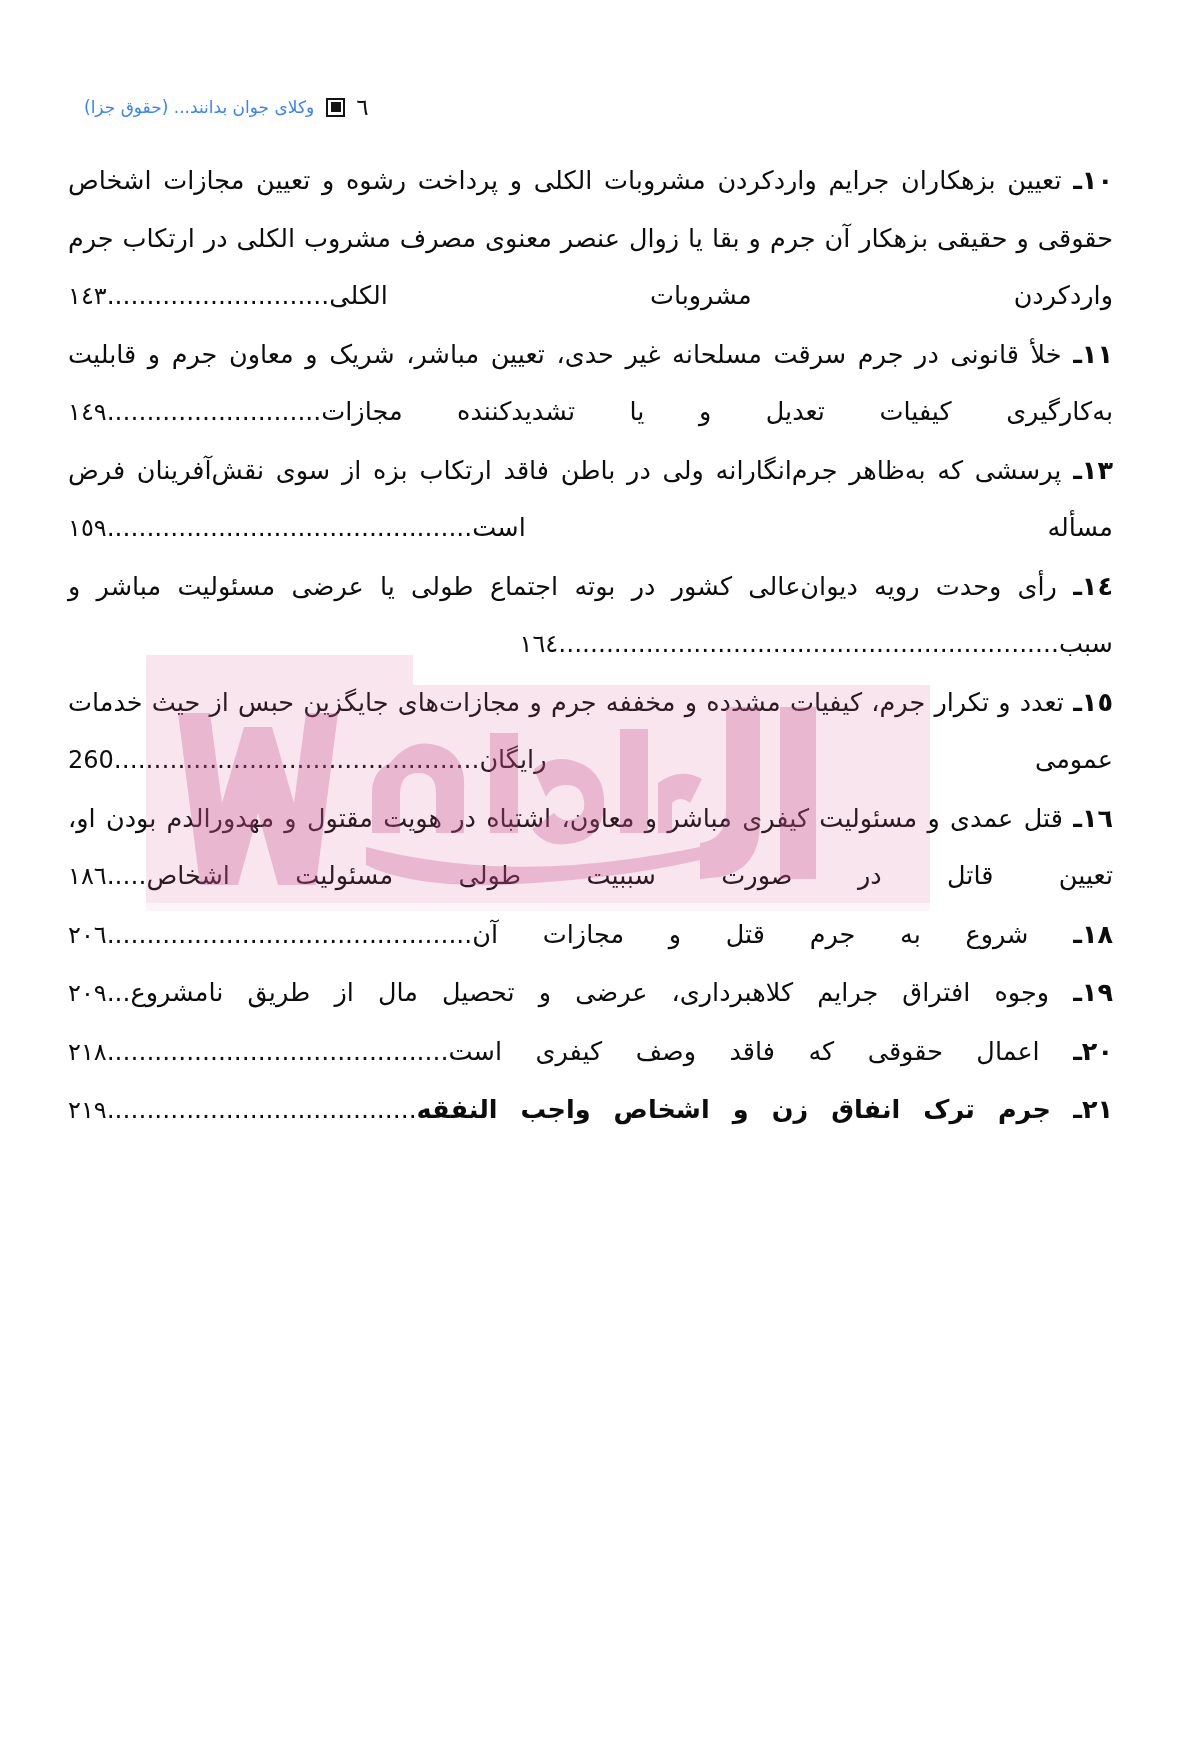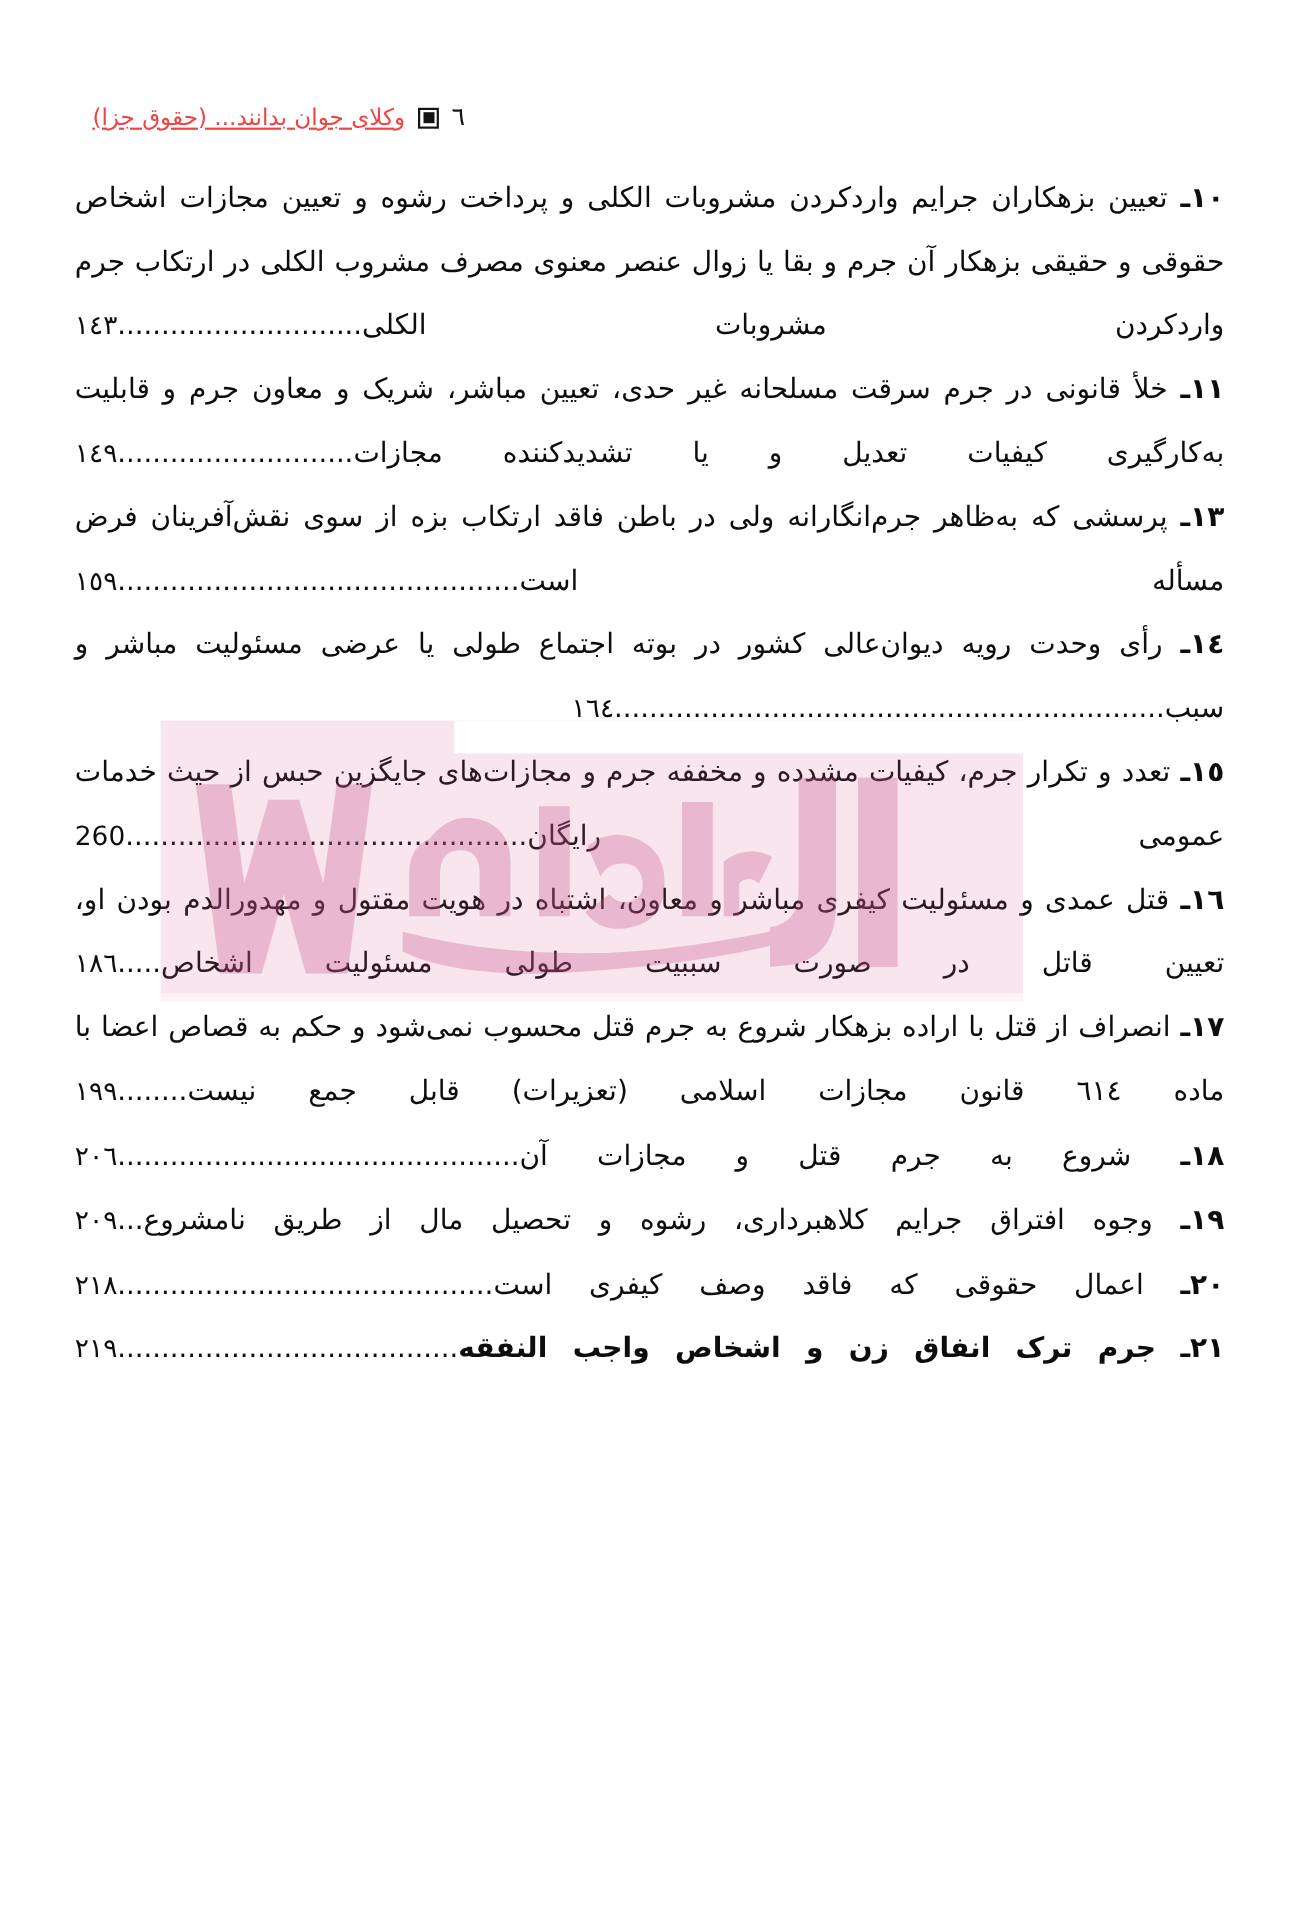--- a/index.html
+++ b/index.html
@@ -50,24 +50,23 @@
     margin-left: 12px;
     flex: none;
   }
   .rh-marker::after {
     content: "";
     position: absolute;
     top: 2.5px; left: 2.5px; right: 2.5px; bottom: 2.5px;
     background: #141414;
   }
   .rh-title {
-    font-size: 21px;
-    color: #ef4444;
+    font-size: 17px;
+    color: #3b82f6;
     line-height: 1;
-    text-decoration: underline;
   }
 
   
   .toc {
     position: absolute;
     top: 152px;
     right: 68px;
     left: 68px;
     direction: rtl;
   }
@@ -212,33 +211,29 @@
     <p class="toc-entry">
       <span class="num">١٥ـ</span>
       <span class="ttl">تعدد و تکرار جرم، کیفیات مشدده و مخففه جرم و مجازات‌های جایگزین حبس از حیث خدمات عمومی رایگان</span><span class="leader-wrap"><span class="dots">..............................................</span><span class="pg">260</span></span>
     </p>
 
     <p class="toc-entry">
       <span class="num">١٦ـ</span>
       <span class="ttl">قتل عمدی و مسئولیت کیفری مباشر و معاون، اشتباه در هویت مقتول و مهدورالدم بودن او، تعیین قاتل در صورت سببیت طولی مسئولیت اشخاص</span><span class="leader-wrap"><span class="dots">.....</span><span class="pg">١٨٦</span></span>
     </p>
 
-    <p class="toc-entry">
-      <span class="num">١٧ـ</span>
-      <span class="ttl">انصراف از قتل با اراده بزهکار شروع به جرم قتل محسوب نمی‌شود و حکم به قصاص اعضا با ماده ٦١٤ قانون مجازات اسلامی (تعزیرات) قابل جمع نیست.</span><span class="leader-wrap"><span class="dots">.......</span><span class="pg">١٩٩</span></span>
-    </p>
 
     <p class="toc-entry">
       <span class="num">١٨ـ</span>
       <span class="ttl">شروع به جرم قتل و مجازات آن</span><span class="leader-wrap"><span class="dots">..............................................</span><span class="pg">٢٠٦</span></span>
     </p>
 
     <p class="toc-entry">
       <span class="num">١٩ـ</span>
-      <span class="ttl">وجوه افتراق جرایم کلاهبرداری، رشوه و تحصیل مال از طریق نامشروع</span><span class="leader-wrap"><span class="dots">...</span><span class="pg">٢٠٩</span></span>
+      <span class="ttl">وجوه افتراق جرایم کلاهبرداری، عرضی و تحصیل مال از طریق نامشروع</span><span class="leader-wrap"><span class="dots">...</span><span class="pg">٢٠٩</span></span>
     </p>
 
     <p class="toc-entry">
       <span class="num">٢٠ـ</span>
       <span class="ttl">اعمال حقوقی که فاقد وصف کیفری است.</span><span class="leader-wrap"><span class="dots">..........................................</span><span class="pg">٢١٨</span></span>
     </p>
 
     <p class="toc-entry bold-title">
       <span class="num">٢١ـ</span>
       <span class="ttl">جرم ترک انفاق زن و اشخاص واجب النفقه</span><span class="leader-wrap"><span class="dots">.......................................</span><span class="pg">٢١٩</span></span>

